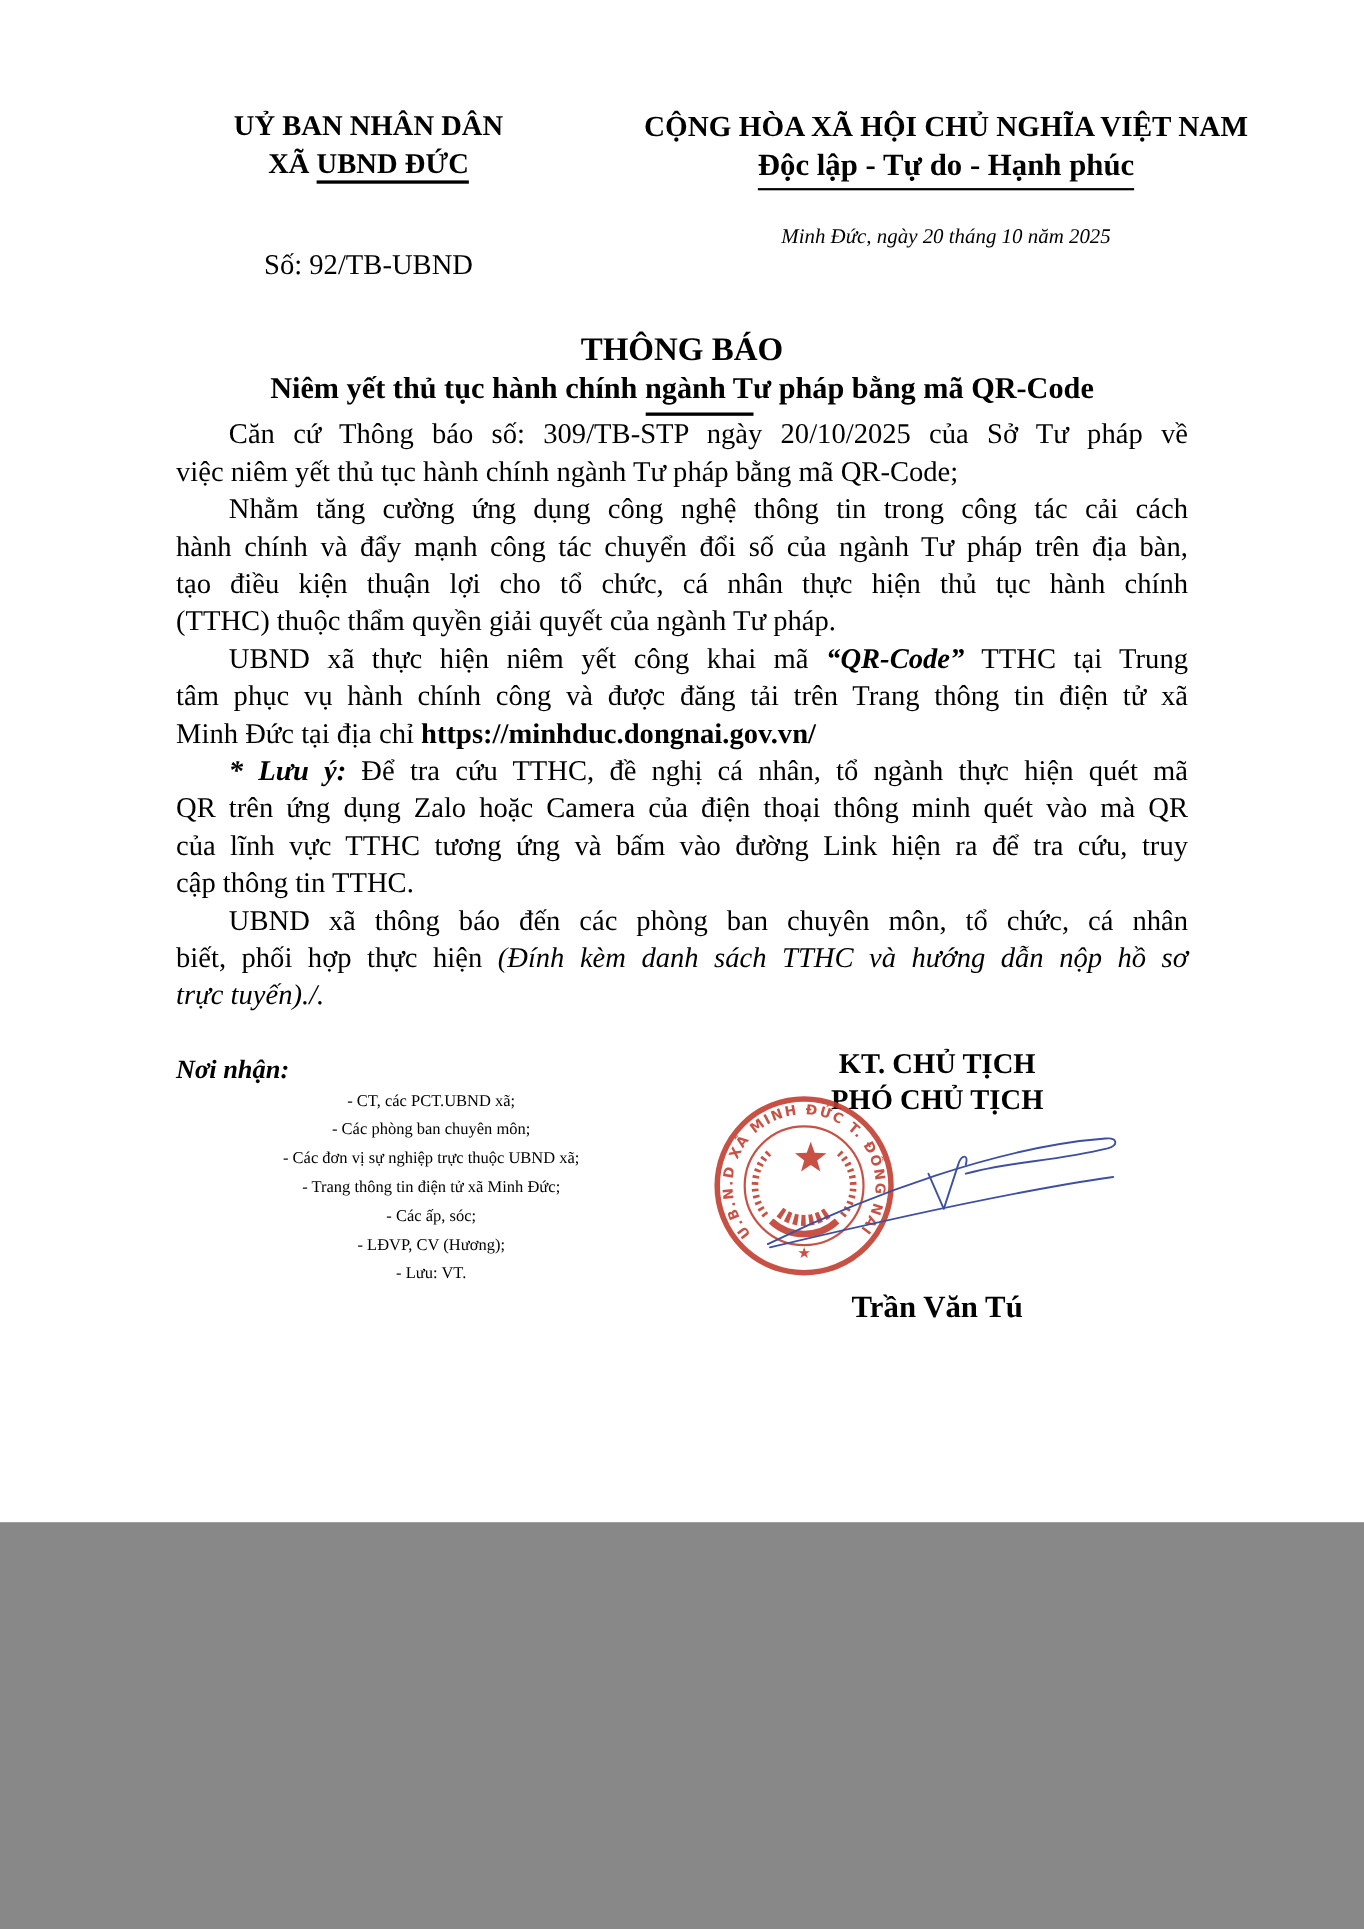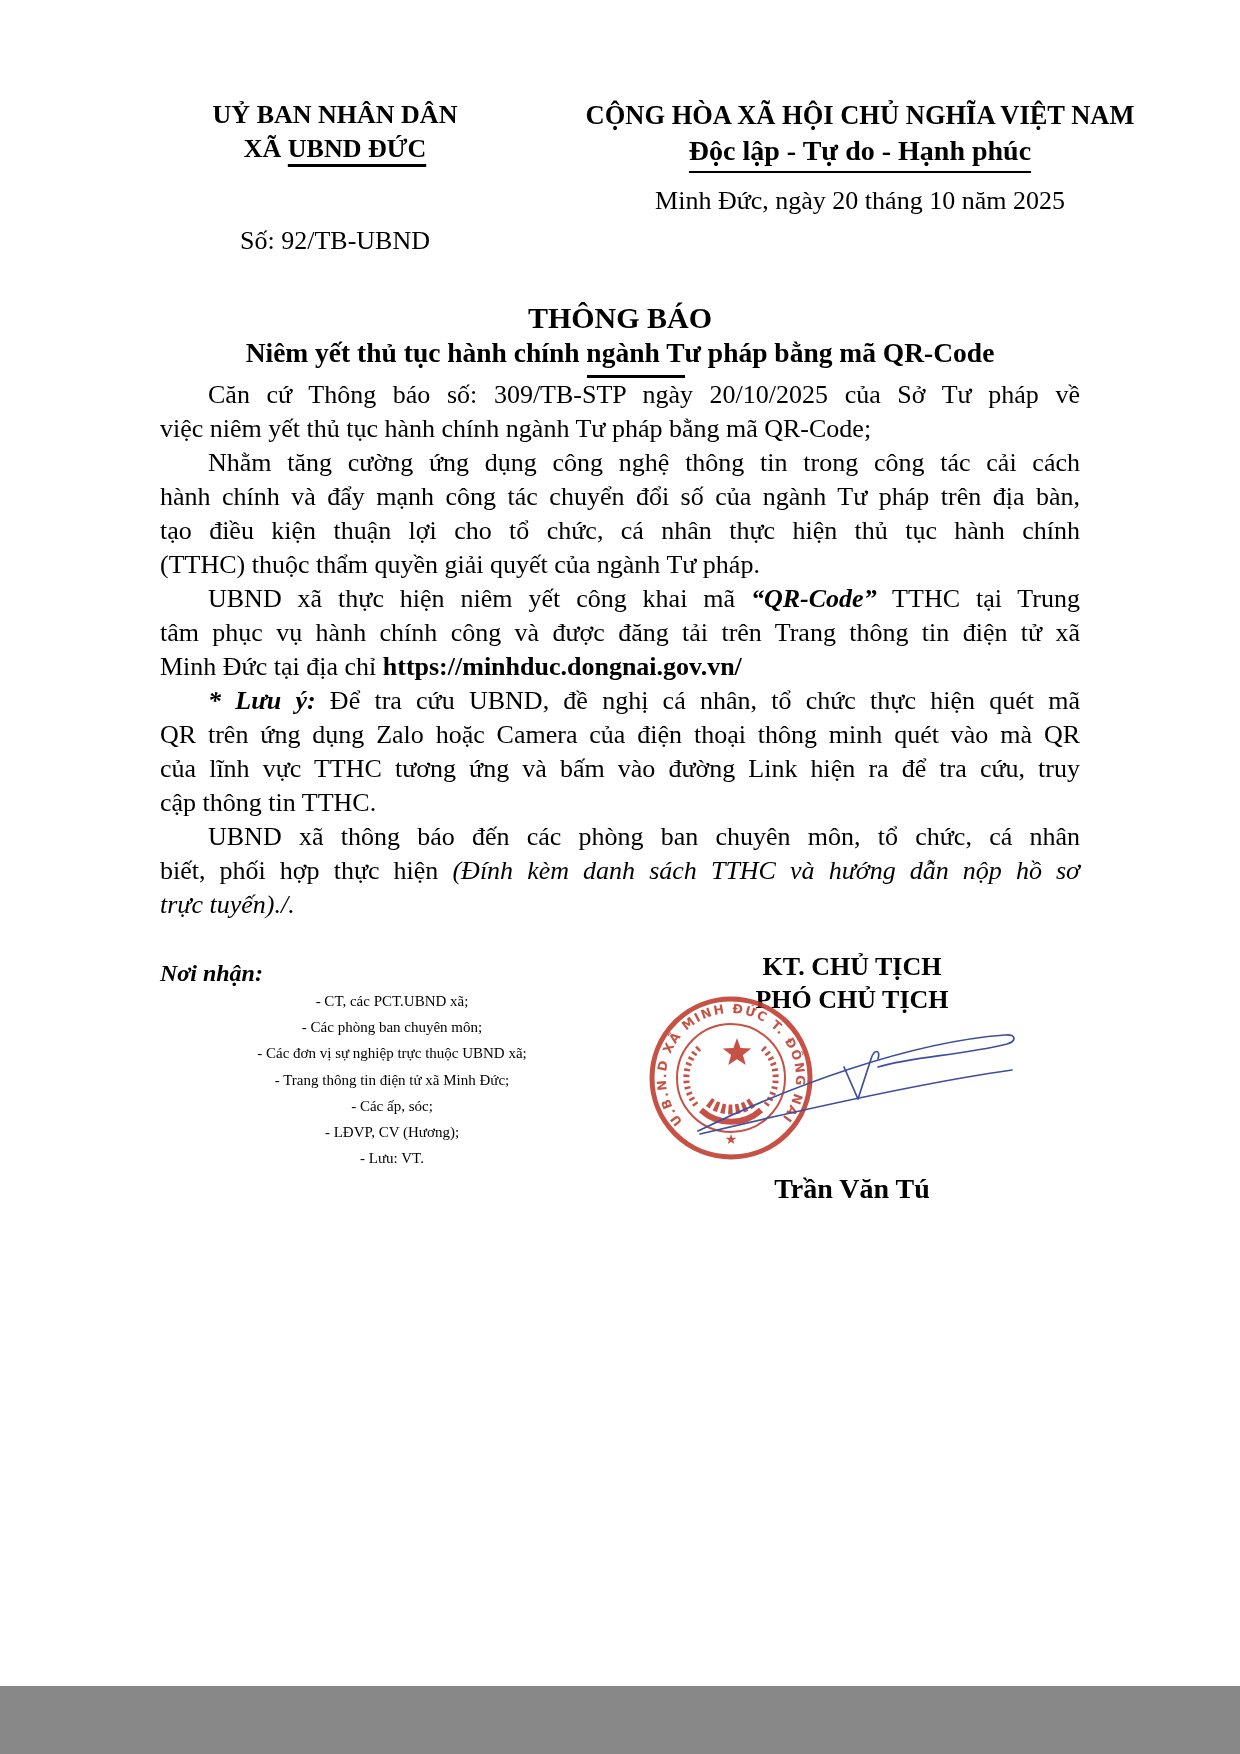--- a/index.html
+++ b/index.html
@@ -1,37 +1,37 @@
 <!DOCTYPE html>
 <html><head>
 <meta charset="utf-8">
 <style>
   html,body{margin:0;padding:0;background:#888;}
   .page{
     position:relative;
-    width:1240px;height:1686px;
+    width:1240px;height:1384px;
     margin:0 auto;
     background:#ffffff;
     font-family:"Liberation Serif","DejaVu Serif",serif;
     color:#000;
     overflow:hidden;
   }
   .content{padding:0 160px;}
   
   .hdr{display:flex;margin-top:98px;}
   .hdr-left{width:350px;text-align:center;}
   .hdr-right{width:580px;margin-left:auto;margin-right:-70px;text-align:center;}
   .hl1{font-weight:bold;font-size:26px;line-height:34px;}
   .hl2{font-weight:bold;font-size:26px;line-height:34px;}
   .u-org{text-decoration:underline;text-decoration-thickness:2.5px;text-underline-offset:7px;}
   .doc-no{font-size:26px;margin-top:60px;}
   .hr1{font-weight:bold;font-size:26.5px;line-height:34px;}
   .hr2{font-weight:bold;font-size:28px;line-height:30px;margin-top:4px;}
   .hr2 span{display:inline-block;border-bottom:2.5px solid #000;padding-bottom:5px;}
-  .date-line{font-size:26px;margin-top:13px;}
+  .date-line{font-style:italic;font-size:19px;margin-top:32px;}
   
   .title-block{text-align:center;margin-top:44px;}
   .t1{font-weight:bold;font-size:30px;line-height:36px;}
   .t2{font-weight:bold;font-size:27.5px;line-height:34px;}
   .t-rule{width:98px;height:3px;background:#000;margin:5px auto 0 auto;transform:translateX(16px);}
   
   .doc-body{font-size:26px;line-height:34px;}
   .line{text-align:left;}
   .jfull{text-align:justify;text-align-last:justify;}
   .indent{text-indent:48px;}
@@ -86,21 +86,21 @@
           <div class="line jfull"><span>hành chính và đẩy mạnh công tác chuyển đổi số của ngành Tư pháp trên địa bàn,</span></div>
           <div class="line jfull"><span>tạo điều kiện thuận lợi cho tổ chức, cá nhân thực hiện thủ tục hành chính</span></div>
           <div class="line"><span>(TTHC) thuộc thẩm quyền giải quyết của ngành Tư pháp.</span></div>
         </div>
         <div class="para">
           <div class="line jfull indent"><span>UBND xã thực hiện niêm yết công khai mã </span><span class="sbi">“QR-Code”</span><span> TTHC tại Trung</span></div>
           <div class="line jfull"><span>tâm phục vụ hành chính công và được đăng tải trên Trang thông tin điện tử xã</span></div>
           <div class="line"><span>Minh Đức tại địa chỉ </span><span class="sb">https://minhduc.dongnai.gov.vn/</span></div>
         </div>
         <div class="para">
-          <div class="line jfull indent"><span class="sbi">* Lưu ý:</span><span> Để tra cứu UBND, đề nghị cá nhân, tổ chức thực hiện quét mã</span></div>
+          <div class="line jfull indent"><span class="sbi">* Lưu ý:</span><span> Để tra cứu TTHC, đề nghị cá nhân, tổ ngành thực hiện quét mã</span></div>
           <div class="line jfull"><span>QR trên ứng dụng Zalo hoặc Camera của điện thoại thông minh quét vào mà QR</span></div>
           <div class="line jfull"><span>của lĩnh vực TTHC tương ứng và bấm vào đường Link hiện ra để tra cứu, truy</span></div>
           <div class="line"><span>cập thông tin TTHC.</span></div>
         </div>
         <div class="para">
           <div class="line jfull indent"><span>UBND xã thông báo đến các phòng ban chuyên môn, tổ chức, cá nhân</span></div>
           <div class="line jfull"><span>biết, phối hợp thực hiện </span><span class="si">(Đính kèm danh sách TTHC và hướng dẫn nộp hồ sơ</span></div>
           <div class="line"><span class="si">trực tuyến)./.</span></div>
         </div>
       </div>

